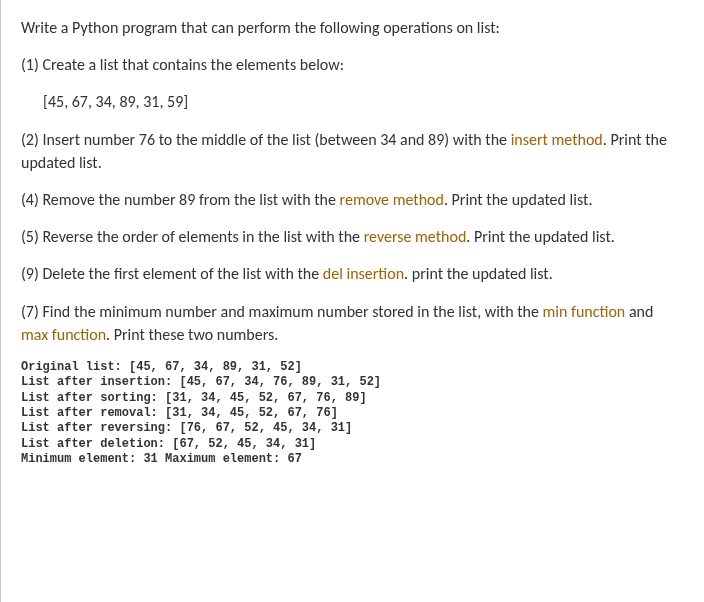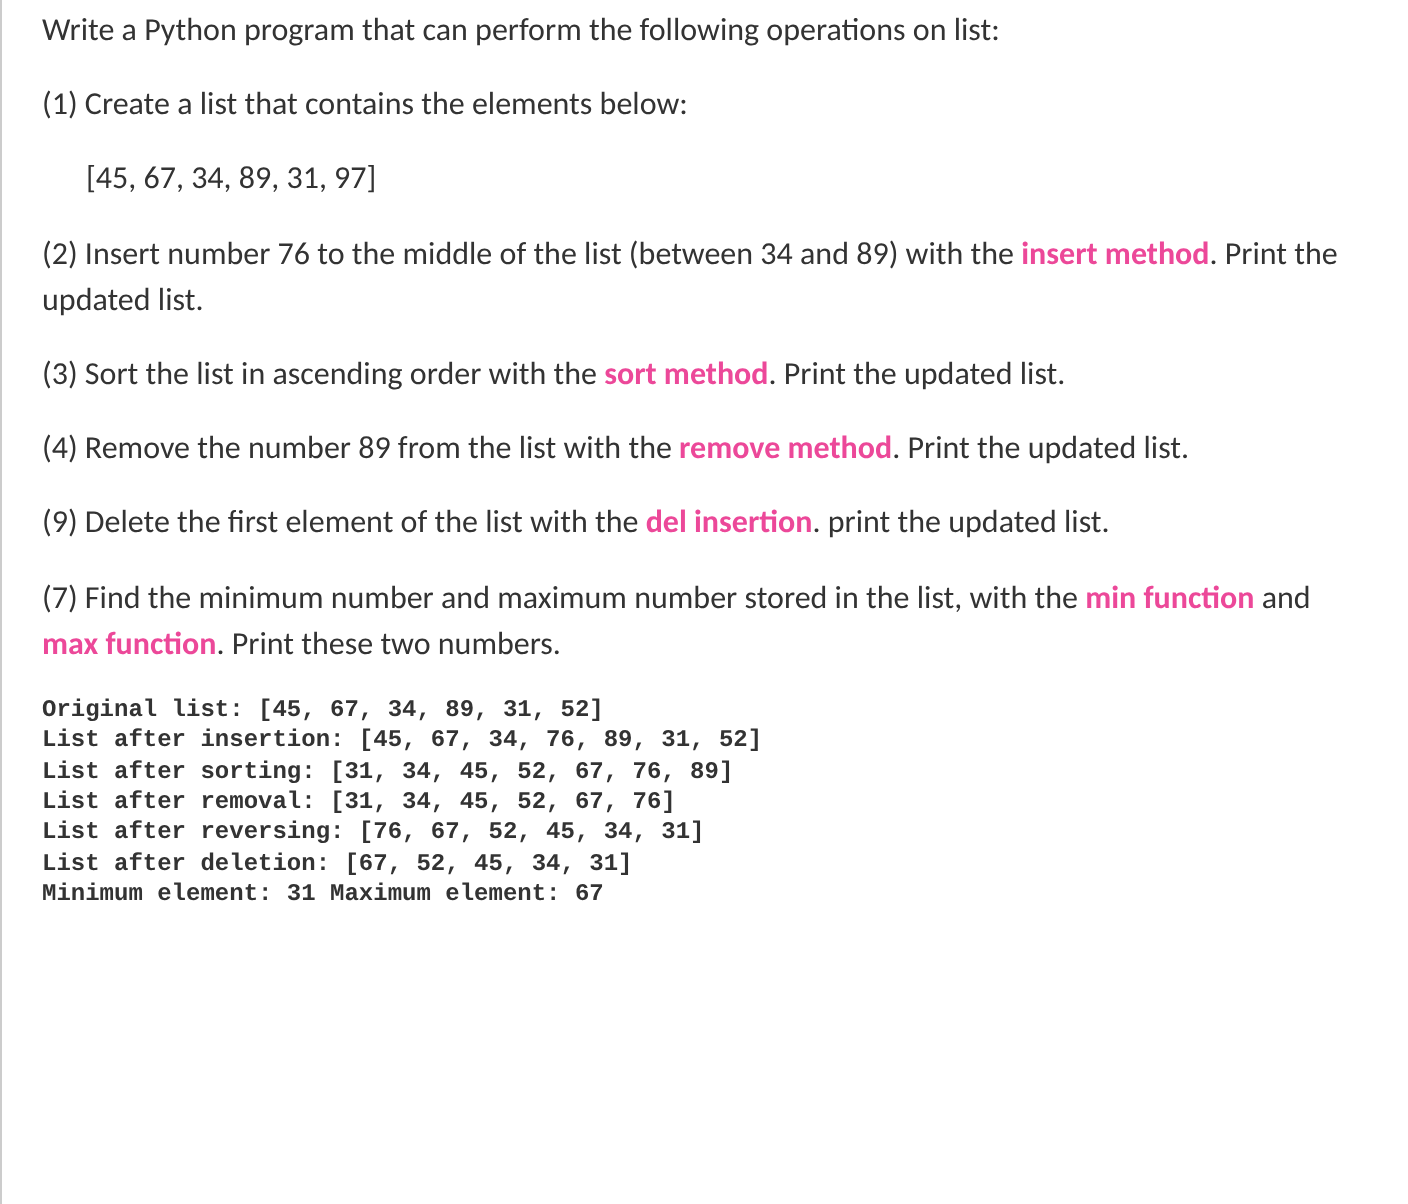--- a/index.html
+++ b/index.html
@@ -8,39 +8,39 @@
     width: 704px;
     height: 602px;
     background: #ffffff;
     font-family: Calibri, "Segoe UI", -apple-system, Arial, sans-serif;
     color: #333333;
     font-size: 16px;
     line-height: 1.45;
     overflow: hidden;
   }
   .page {
-    padding: 4px 20px 8px 20px;
+    padding: 16px 20px 8px 20px;
     border-left: 1px solid #cccccc;
     box-sizing: border-box;
     width: 704px;
     height: 602px;
   }
   .para {
     margin: 0 0 14px 0;
   }
   .para-first {
     margin: 0 0 14px 0;
     padding-top: 0;
   }
   .indent {
     padding-left: 22px;
   }
   .red {
-    color: #ec4899;
-    font-weight: 700;
+    color: #a16207;
+    font-weight: 400;
   }
   .code {
     font-family: "Courier New", Courier, monospace;
     font-weight: 700;
     font-size: 12px;
     line-height: 1.28;
     white-space: pre;
     color: #333333;
     margin-top: 10px;
   }
@@ -48,34 +48,34 @@
 </style>
 </head>
 <body>
 
 <div class="page">
 
   <p class="para para-first">Write a Python program that can perform the following operations on list:</p>
 
   <p class="para">(1) Create a list that contains the elements below:</p>
 
-  <p class="para indent">[45, 67, 34, 89, 31, 97]</p>
+  <p class="para indent">[45, 67, 34, 89, 31, 59]</p>
 
   <p class="para">
     <span class="step-text">(2) Insert number 76 to the middle of the list (between 34 and 89) with the </span><span class="red">insert method</span><span class="step-text">. Print the updated list.</span>
   </p>
 
-  <p class="para">
-    <span class="step-text">(3) Sort the list in ascending order with the </span><span class="red">sort method</span><span class="step-text">. Print the updated list.</span>
-  </p>
 
   <p class="para">
     <span class="step-text">(4) Remove the number 89 from the list with the </span><span class="red">remove method</span><span class="step-text">. Print the updated list.</span>
   </p>
 
+  <p class="para">
+    <span class="step-text">(5) Reverse the order of elements in the list with the </span><span class="red">reverse method</span><span class="step-text">. Print the updated list.</span>
+  </p>
 
   <p class="para">
     <span class="step-text">(9) Delete the first element of the list with the </span><span class="red">del insertion</span><span class="step-text">. print the updated list.</span>
   </p>
 
   <p class="para">
     <span class="step-text">(7) Find the minimum number and maximum number stored in the list, with the </span><span class="red">min function</span><span class="step-text"> and </span><span class="red">max function</span><span class="step-text">. Print these two numbers.</span>
   </p>
 
   <div class="code"><div>Original list: [45, 67, 34, 89, 31, 52]</div><div>List after insertion: [45, 67, 34, 76, 89, 31, 52]</div><div>List after sorting: [31, 34, 45, 52, 67, 76, 89]</div><div>List after removal: [31, 34, 45, 52, 67, 76]</div><div>List after reversing: [76, 67, 52, 45, 34, 31]</div><div>List after deletion: [67, 52, 45, 34, 31]</div><div>Minimum element: 31 Maximum element: 67</div></div>

